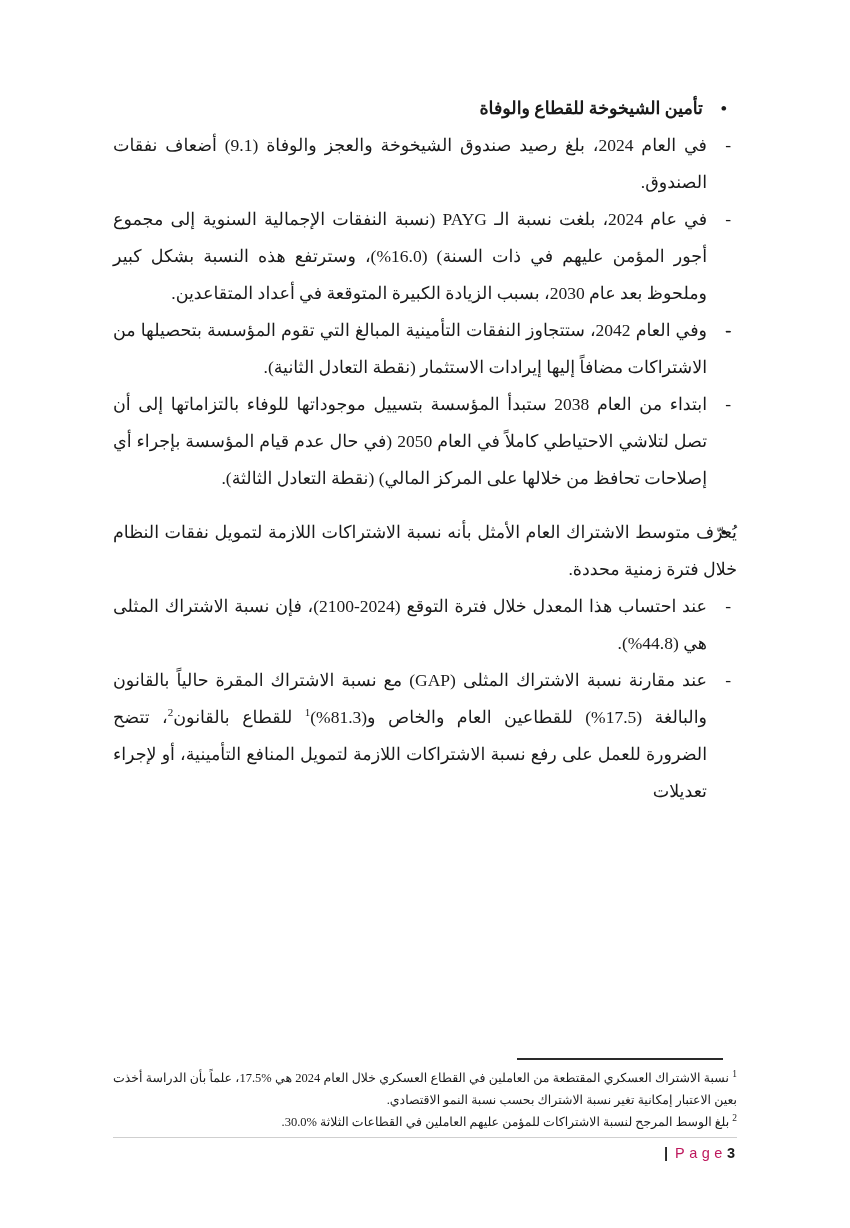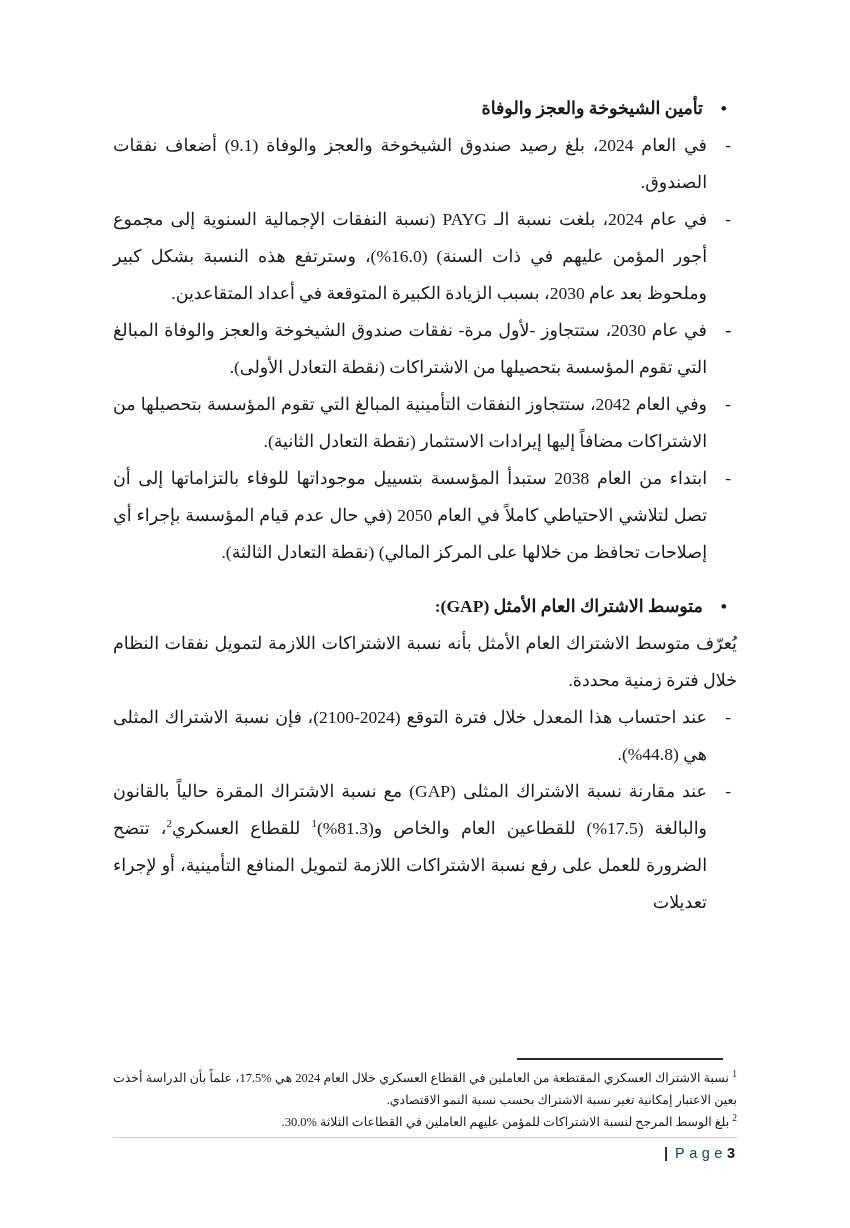--- a/index.html
+++ b/index.html
@@ -73,81 +73,79 @@
   .footer{
     position:absolute;
     top:1143px;right:113px;left:113px;
     direction:ltr;
     text-align:right;
     font-family:"Liberation Sans","DejaVu Sans",sans-serif;
     font-size:14.5px;
     line-height:20px;
   }
   .footer .pipe{color:#1a1a1a;font-weight:bold;margin-right:7px;}
-  .footer .plabel{color:#0c4a6e;letter-spacing:4.5px;}
+  .footer .plabel{color:#be185d;letter-spacing:4.5px;}
   .footer .pnum{color:#1a1a1a;font-weight:bold;margin-right:2px;}
 </style>
 </head>
 <body>
 
 <div class="page">
 
   <div class="content">
 
     <div class="heading">
       <span class="bullet">•</span>
-      <span>تأمين الشيخوخة والعجز والوفاة</span>
+      <span>تأمين الشيخوخة للقطاع والوفاة</span>
     </div>
 
     <div class="item">
       <span class="dash">-</span>
       <span>في العام 2024، بلغ رصيد صندوق الشيخوخة والعجز والوفاة (9.1) أضعاف نفقات الصندوق.</span>
     </div>
 
     <div class="item">
       <span class="dash">-</span>
       <span>في عام 2024، بلغت نسبة الـ PAYG (نسبة النفقات الإجمالية السنوية إلى مجموع أجور المؤمن عليهم في ذات السنة) (16.0%)، وسترتفع هذه النسبة بشكل كبير وملحوظ بعد عام 2030، بسبب الزيادة الكبيرة المتوقعة في أعداد المتقاعدين.</span>
     </div>
 
     <div class="item">
       <span class="dash">-</span>
     </div>
 
     <div class="item">
       <span class="dash">-</span>
-      <span>في عام 2030، ستتجاوز -لأول مرة- نفقات صندوق الشيخوخة والعجز والوفاة المبالغ التي تقوم المؤسسة بتحصيلها من الاشتراكات (نقطة التعادل الأولى).</span>
     </div>
 
     <div class="item">
       <span class="dash">-</span>
       <span>وفي العام 2042، ستتجاوز النفقات التأمينية المبالغ التي تقوم المؤسسة بتحصيلها من الاشتراكات مضافاً إليها إيرادات الاستثمار (نقطة التعادل الثانية).</span>
     </div>
 
     <div class="item">
       <span class="dash">-</span>
       <span>ابتداء من العام 2038 ستبدأ المؤسسة بتسييل موجوداتها للوفاء بالتزاماتها إلى أن تصل لتلاشي الاحتياطي كاملاً في العام 2050 (في حال عدم قيام المؤسسة بإجراء أي إصلاحات تحافظ من خلالها على المركز المالي) (نقطة التعادل الثالثة).</span>
     </div>
 
     <div class="heading h2">
       <span class="bullet">•</span>
-      <span>متوسط الاشتراك العام الأمثل (GAP):</span>
     </div>
 
     <div class="plain-para">
       <span>يُعرّف متوسط الاشتراك العام الأمثل بأنه نسبة الاشتراكات اللازمة لتمويل نفقات النظام خلال فترة زمنية محددة.</span>
     </div>
 
     <div class="item">
       <span class="dash">-</span>
       <span>عند احتساب هذا المعدل خلال فترة التوقع (2024-2100)، فإن نسبة الاشتراك المثلى هي (44.8%).</span>
     </div>
 
     <div class="item">
       <span class="dash">-</span>
-      <span>عند مقارنة نسبة الاشتراك المثلى (GAP) مع نسبة الاشتراك المقرة حالياً بالقانون والبالغة (17.5%) للقطاعين العام والخاص و(81.3%)</span><sup class="ref">1</sup><span> للقطاع العسكري</span><sup class="ref">2</sup><span>، تتضح الضرورة للعمل على رفع نسبة الاشتراكات اللازمة لتمويل المنافع التأمينية، أو لإجراء تعديلات</span>
+      <span>عند مقارنة نسبة الاشتراك المثلى (GAP) مع نسبة الاشتراك المقرة حالياً بالقانون والبالغة (17.5%) للقطاعين العام والخاص و(81.3%)</span><sup class="ref">1</sup><span> للقطاع بالقانون</span><sup class="ref">2</sup><span>، تتضح الضرورة للعمل على رفع نسبة الاشتراكات اللازمة لتمويل المنافع التأمينية، أو لإجراء تعديلات</span>
     </div>
 
   </div>
 
   <div class="footnote-area">
     <div class="fn-sep"></div>
     <div class="fn">
       <sup class="ref">1</sup><span> نسبة الاشتراك العسكري المقتطعة من العاملين في القطاع العسكري خلال العام 2024 هي %17.5، علماً بأن الدراسة أخذت بعين الاعتبار إمكانية تغير نسبة الاشتراك بحسب نسبة النمو الاقتصادي.</span>
     </div>
     <div class="fn">

